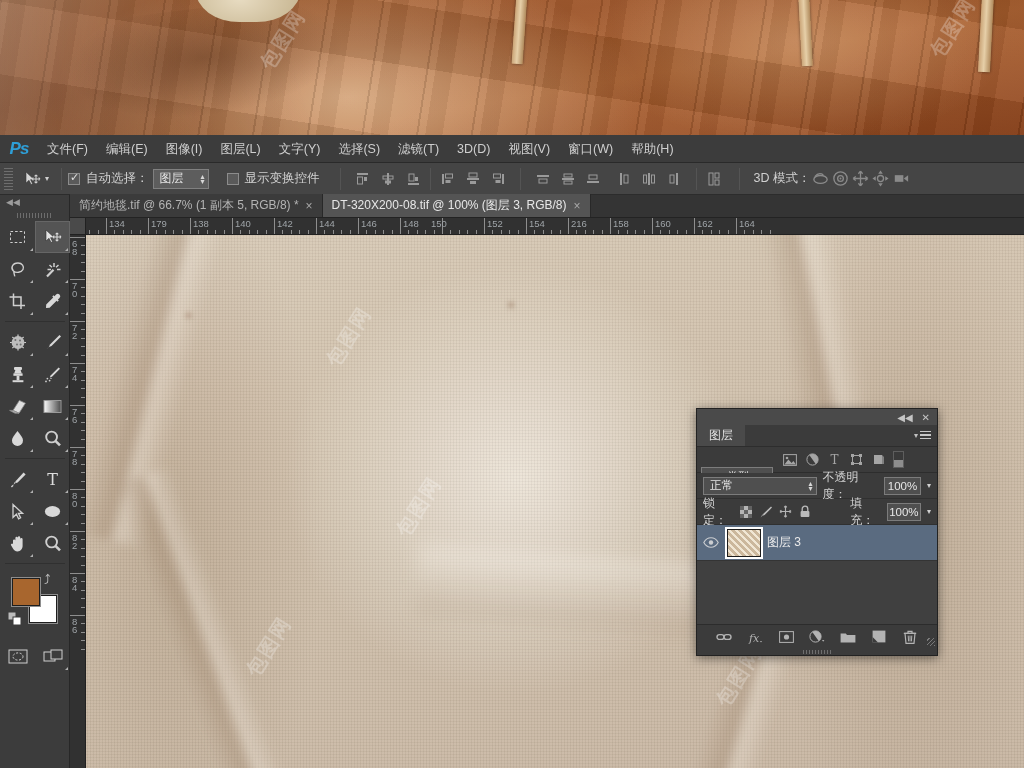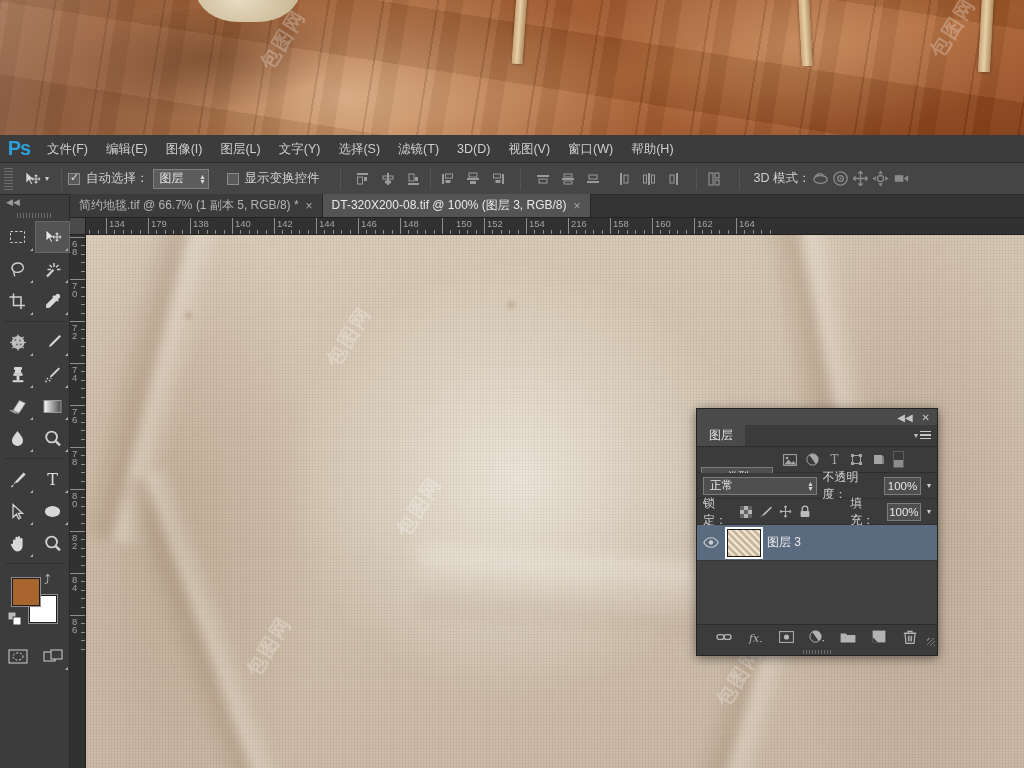--- a/index.html
+++ b/index.html
@@ -56,21 +56,21 @@
     transform:rotate(-58deg); transform-origin:center; white-space:pre; font-weight:bold;
   }
 
   
   #menubar{
     position:absolute; left:0; top:135px; width:1024px; height:28px;
     background:#3c3c3c; display:flex; align-items:center; border-bottom:1px solid #2a2a2a;
   }
   #ps-logo{
     width:38px; height:28px; display:flex; align-items:center; justify-content:center;
-    color:#2e9fd8; font-weight:bold; font-size:20px; letter-spacing:-1px;
+    color:#2e9fd8; font-weight:bold; font-size:17px; font-style:italic; letter-spacing:-1px;
   }
   .menu-item{
     padding:0 9px; height:28px; line-height:28px; color:#cfcfcf; font-size:12.5px; cursor:default;
   }
 
   
   #optionsbar{
     position:absolute; left:0; top:163px; width:1024px; height:32px;
     background:#454545; display:flex; align-items:center; border-bottom:1px solid #2c2c2c;
   }
@@ -707,21 +707,21 @@
       <div class="rh-tick" style="left: 304.8px; height: 5px; top: 12px;"></div>
       <div class="rh-tick" style="left: 313.2px; height: 5px; top: 12px;"></div>
       <div class="rh-tick" style="left: 321.6px; height: 5px; top: 12px;"></div>
       <div class="rh-tick" style="left: 330px; height: 17px;"></div>
       <div class="rh-lbl" style="left: 333px;">148</div>
       <div class="rh-tick" style="left: 338.4px; height: 5px; top: 12px;"></div>
       <div class="rh-tick" style="left: 346.8px; height: 5px; top: 12px;"></div>
       <div class="rh-tick" style="left: 355.2px; height: 5px; top: 12px;"></div>
       <div class="rh-tick" style="left: 363.6px; height: 5px; top: 12px;"></div>
       <div class="rh-tick" style="left: 372px; height: 17px;"></div>
-      <div class="rh-lbl" style="left: 386px;">150</div>
+      <div class="rh-lbl" style="left: 361px;">150</div>
       <div class="rh-tick" style="left: 380.4px; height: 5px; top: 12px;"></div>
       <div class="rh-tick" style="left: 388.8px; height: 5px; top: 12px;"></div>
       <div class="rh-tick" style="left: 397.2px; height: 5px; top: 12px;"></div>
       <div class="rh-tick" style="left: 405.6px; height: 5px; top: 12px;"></div>
       <div class="rh-tick" style="left: 414px; height: 17px;"></div>
       <div class="rh-lbl" style="left: 417px;">152</div>
       <div class="rh-tick" style="left: 422.4px; height: 5px; top: 12px;"></div>
       <div class="rh-tick" style="left: 430.8px; height: 5px; top: 12px;"></div>
       <div class="rh-tick" style="left: 439.2px; height: 5px; top: 12px;"></div>
       <div class="rh-tick" style="left: 447.6px; height: 5px; top: 12px;"></div>

